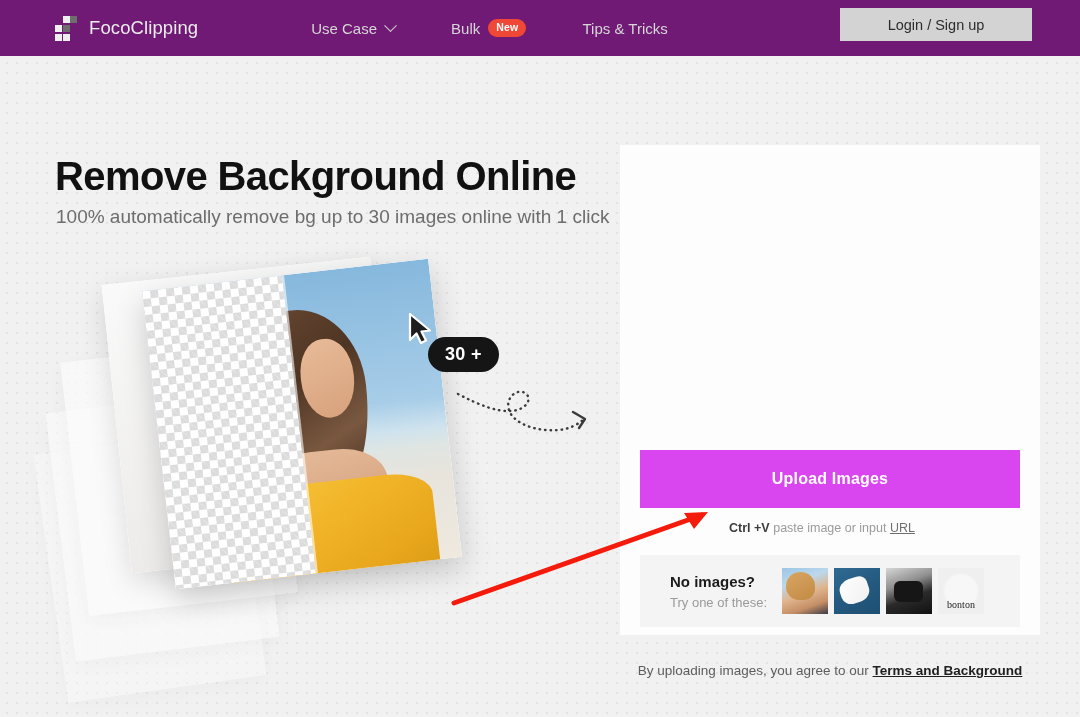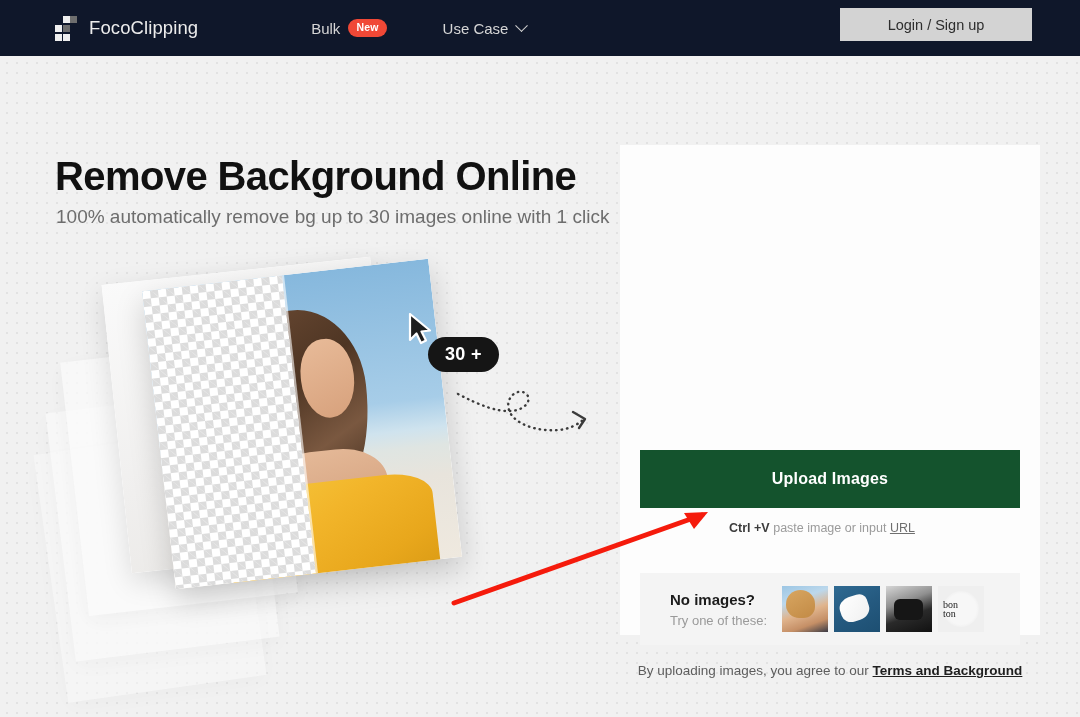--- a/index.html
+++ b/index.html
@@ -23,21 +23,21 @@
     background-image: radial-gradient(#e2e2e2 1px, transparent 1.2px);
     background-size: 10px 10px;
     background-position: 2px 2px;
   }
 
   
   .navbar {
     position: absolute;
     left: 0; top: 0;
     width: 1080px; height: 56px;
-    background: #0f172a;
+    background: #701a75;
     display: flex;
     align-items: center;
     z-index: 40;
   }
   .brand {
     display: flex;
     align-items: center;
     margin-left: 55px;
     gap: 12px;
   }
@@ -309,42 +309,42 @@
     text-align: center;
     font-size: 13.5px;
     color: #9a9a9a;
   }
   .dz-limit b { color: #2b2b2b; }
 
   .upload-btn {
     position: absolute;
     left: 20px; top: 305px;
     width: 380px; height: 58px;
-    background: #14532d;
+    background: #d946ef;
     color: #fff;
     font-size: 16px;
     font-weight: bold;
     border: none;
     cursor: pointer;
     font-family: inherit;
     letter-spacing: .2px;
   }
   .paste-hint {
     position: absolute;
     left: 0; right: 16px; top: 376px;
     text-align: center;
     font-size: 12.5px;
     color: #9b9b9b;
   }
   .paste-hint b { color: #3c3c3c; }
   .paste-hint u { color: #6f6f6f; cursor: pointer; }
 
   .samples {
     position: absolute;
-    left: 20px; top: 428px;
+    left: 20px; top: 410px;
     width: 380px; height: 72px;
     background: #f4f4f4;
     display: flex;
     align-items: center;
   }
   .samples-text { margin-left: 30px; width: 112px; }
   .samples-title { font-size: 15px; font-weight: bold; color: #1c1c1c; }
   .samples-sub { font-size: 13px; color: #9a9a9a; margin-top: 5px; }
   .thumbs { display: flex; gap: 6px; }
   .thumb {
@@ -377,22 +377,22 @@
   }
   .thumb.t4 .bt {
     font-family: "Liberation Serif", serif;
     font-size: 10px;
     line-height: 9px;
     color: #222;
     text-align: center;
     background: radial-gradient(circle at 50% 50%, #f7f7f7 60%, #e2e2e2 100%);
     border-radius: 50%;
     width: 36px; height: 36px;
-    display: flex; flex-direction: column;
-    align-items: flex-start; justify-content: center;
+    display: flex; flex-direction: row;
+    align-items: flex-end; justify-content: center;
   }
 
   .terms {
     position: absolute;
     left: 620px; top: 663px;
     width: 420px;
     text-align: center;
     font-size: 13.5px;
     color: #5d5d5d;
     z-index: 10;
@@ -421,26 +421,29 @@
       <i class="lt" style="left:0;    top:9px;"></i>
       <i class="dk" style="left:8px;  top:9px;"></i>
       <i class="lt" style="left:0;    top:18px;"></i>
       <i class="lt" style="left:8px;  top:18px;"></i>
     </span>
     <span class="brand-name">FocoClipping</span>
   </div>
 
   <nav class="nav-links">
     <div class="nav-item">
+      <span class="label">Use Case</span>
+      <span class="chev"></span>
+    </div>
+    <div class="nav-item">
       <span class="label">Bulk</span>
       <span class="badge-new">New</span>
     </div>
     <div class="nav-item">
-      <span class="label">Use Case</span>
-      <span class="chev"></span>
+      <span class="label">Tips &amp; Tricks</span>
     </div>
   </nav>
 
   <button class="login-btn">Login / Sign up</button>
 </div>
 
 <h1 class="hero-title">Remove Background Online</h1>
 <p class="hero-sub">100% automatically remove bg up to 30 images online with 1 click</p>
 
 <div class="art">

